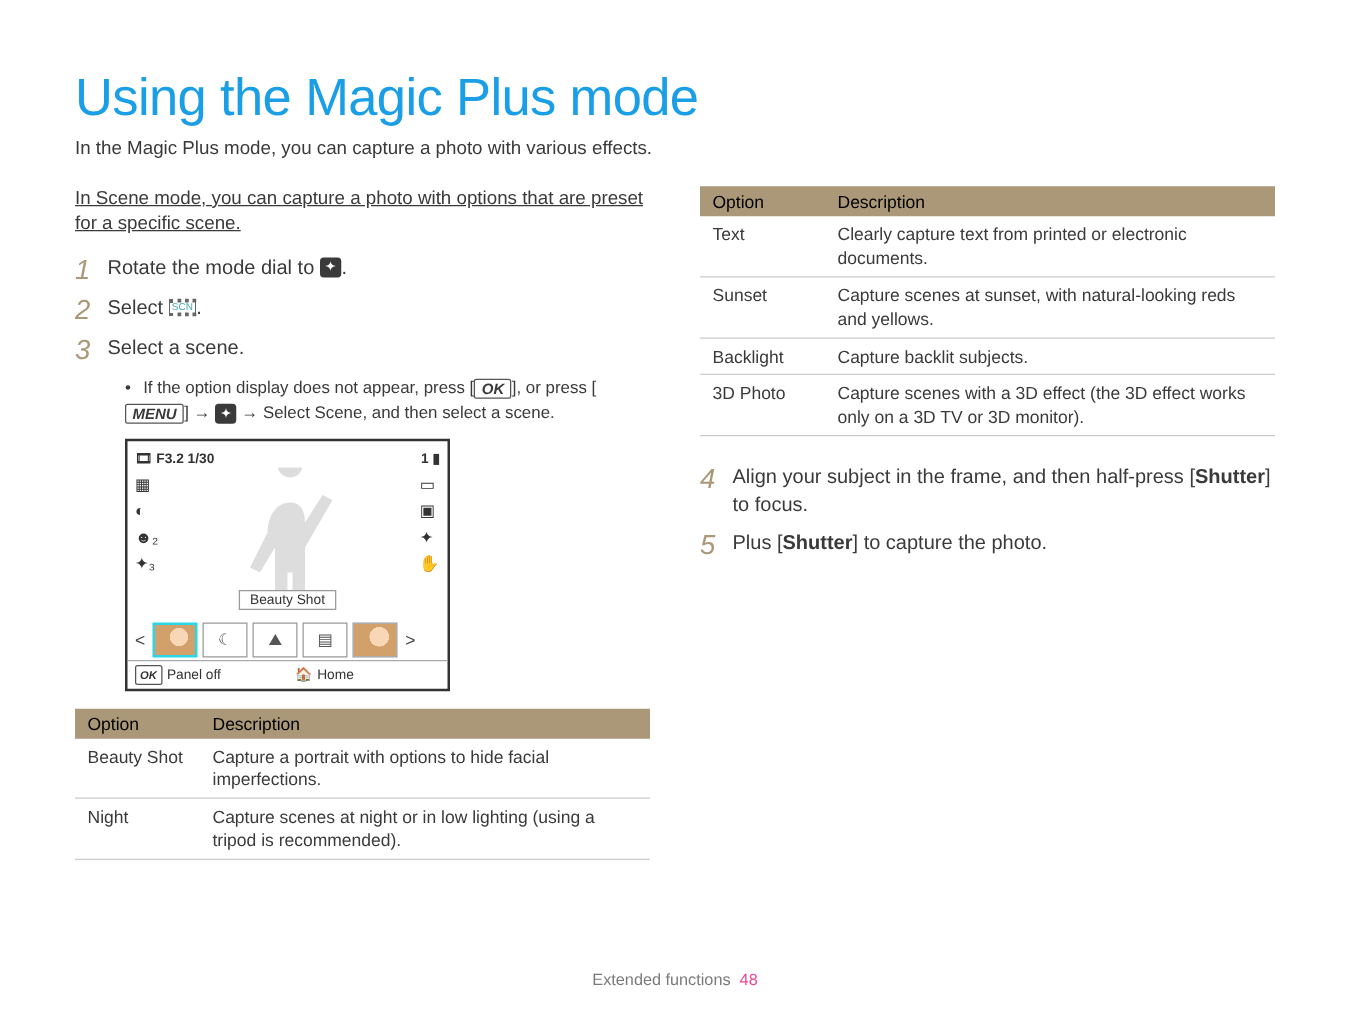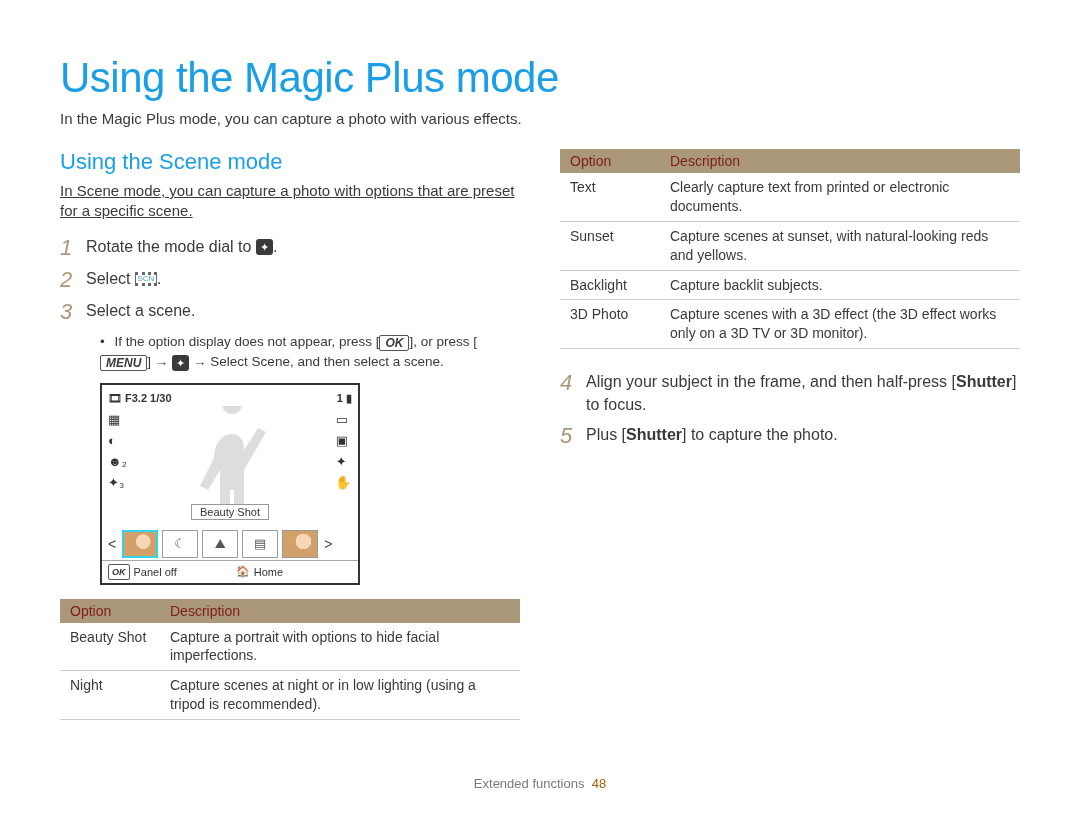--- a/index.html
+++ b/index.html
@@ -177,53 +177,52 @@
 
   
   table.opt {
     border-collapse: collapse;
     width: 100%;
     font-size: 14px;
     font-weight: 300;
   }
   table.opt th {
     background: #aa9878;
-    color: #7f1d1d;
+    color: #000000;
     font-weight: 400;
     text-align: left;
     padding: 4px 10px;
   }
   table.opt td {
     border-bottom: 1px solid #ccc;
     padding: 5px 10px;
     vertical-align: top;
     line-height: 1.35;
   }
   table.opt td:first-child { white-space: nowrap; width: 100px; }
 
   .footer {
     position: absolute;
     bottom: 24px;
     left: 0; right: 0;
     text-align: center;
     font-size: 13px;
     color: #7a7a7a;
   }
-  .footer .pnum { color: #a16207; margin-top: 46px; }
+  .footer .pnum { color: #ec4899; margin-top: 46px; }
 </style>
 </head>
 <body>
 
 <h1 class="page-title">Using the Magic Plus mode</h1>
 <p class="page-intro">In the Magic Plus mode, you can capture a photo with various effects.</p>
 
 <div class="columns">
 
   <div class="col">
-    <h2 class="section-title">Using the Scene mode</h2>
     <p class="section-intro">In Scene mode, you can capture a photo with options that are preset for a specific scene.</p>
 
     <div class="step">
       <div class="step-num">1</div>
       <div class="step-text">
         <span>Rotate the mode dial to </span>
         <span class="icon-chip">✦</span><span>.</span>
       </div>
     </div>
 

